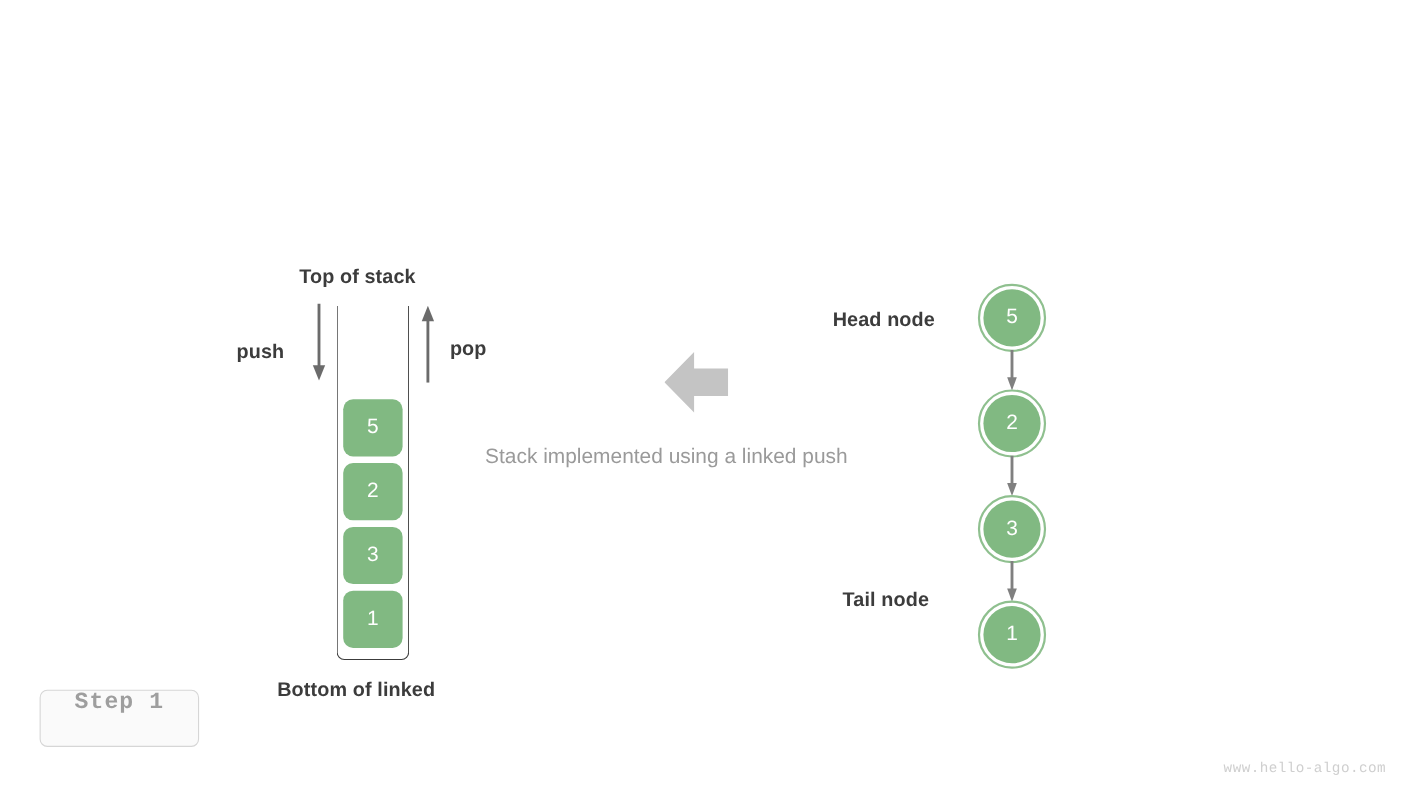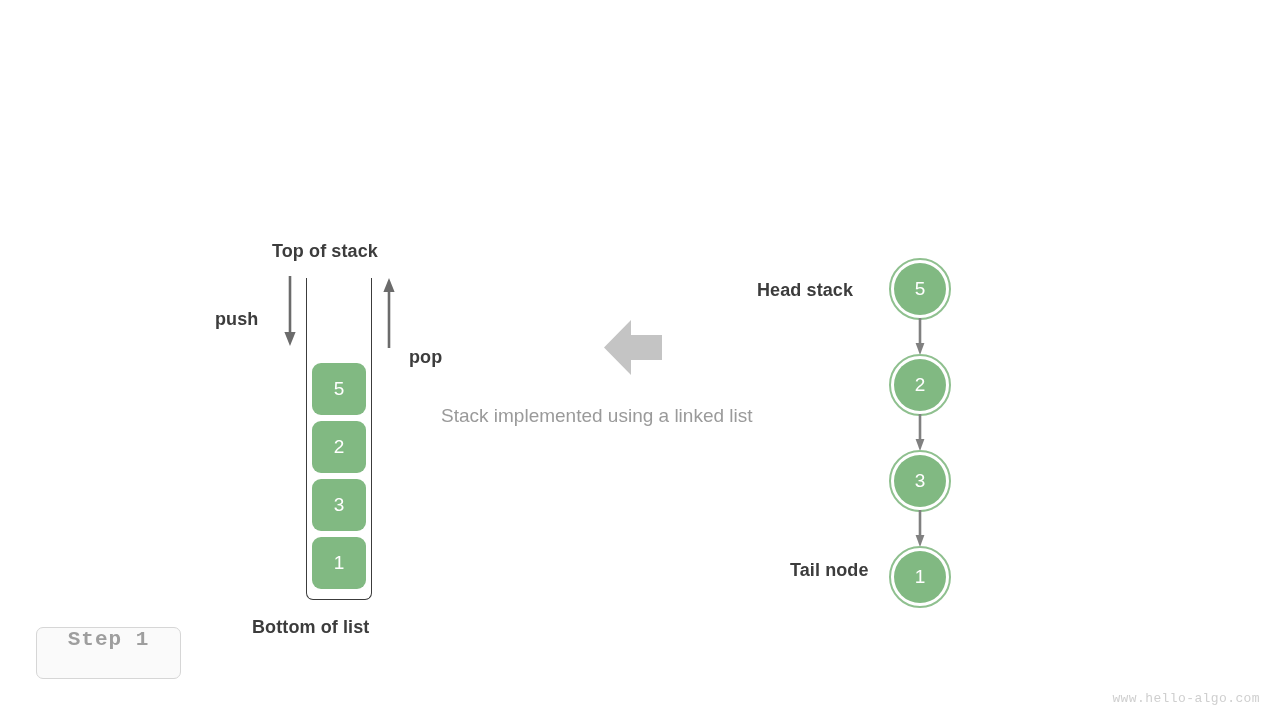--- a/index.html
+++ b/index.html
@@ -184,38 +184,38 @@
   <svg class="thin-arrow" style="left:281px; top:276px;" width="18" height="72" viewBox="0 0 18 72">
     <line x1="9" y1="0" x2="9" y2="60" stroke="#6b6b6b" stroke-width="2.6"></line>
     <polygon points="9,70 3.4,56 14.6,56" fill="#6b6b6b"></polygon>
   </svg>
   <div class="label-bold" style="left:215px; top:309px;">push</div>
 
   <svg class="thin-arrow" style="left:380px; top:276px;" width="18" height="72" viewBox="0 0 18 72">
     <line x1="9" y1="72" x2="9" y2="12" stroke="#6b6b6b" stroke-width="2.6"></line>
     <polygon points="9,2 3.4,16 14.6,16" fill="#6b6b6b"></polygon>
   </svg>
-  <div class="label-bold" style="left:409px; top:307px;margin-top:40px;">pop</div>
+  <div class="label-bold" style="left:409px; top:307px;">pop</div>
 
   <div id="stack-items">
     <div class="stack-box">5</div>
     <div class="stack-box">2</div>
     <div class="stack-box">3</div>
     <div class="stack-box">1</div>
   </div>
 
-  <div class="label-bold" style="left:252px; top:617px;">Bottom of list</div>
+  <div class="label-bold" style="left:252px; top:617px;">Bottom of linked</div>
 
   <svg id="transform-arrow" viewBox="0 0 58 57">
     <polygon points="0,28.5 27,1 27,16 58,16 58,41 27,41 27,56" fill="#c4c4c4"></polygon>
   </svg>
 
-  <div class="caption" style="left:441px; top:405px;">Stack implemented using a linked list</div>
-
-  <div class="label-bold" style="left:757px; top:280px;">Head stack</div>
+  <div class="caption" style="left:441px; top:405px;">Stack implemented using a linked push</div>
+
+  <div class="label-bold" style="left:757px; top:280px;">Head node</div>
 
   <div id="linked-list">
 
     <div class="ll-node" style="top:0px;">
       <div class="ring"></div>
       <div class="disc">5</div>
     </div>
     <svg class="ll-link" style="top:60px;" width="10" height="38" viewBox="0 0 10 38">
       <line x1="5" y1="0" x2="5" y2="28" stroke="#808080" stroke-width="2.6"></line>
       <polygon points="5,37 0.6,25 9.4,25" fill="#808080"></polygon>
@@ -239,21 +239,21 @@
       <polygon points="5,37 0.6,25 9.4,25" fill="#808080"></polygon>
     </svg>
 
     <div class="ll-node" style="top:288px;">
       <div class="ring"></div>
       <div class="disc">1</div>
     </div>
 
   </div>
 
-  <div class="label-bold" style="left:766px; top:560px;margin-left:24px;">Tail node</div>
+  <div class="label-bold" style="left:766px; top:535px;">Tail node</div>
 
   <div id="step-badge">
     <span>Step 1</span>
   </div>
 
   <div id="watermark">www.hello-algo.com</div>
 
 </div>
 
 </body></html>

